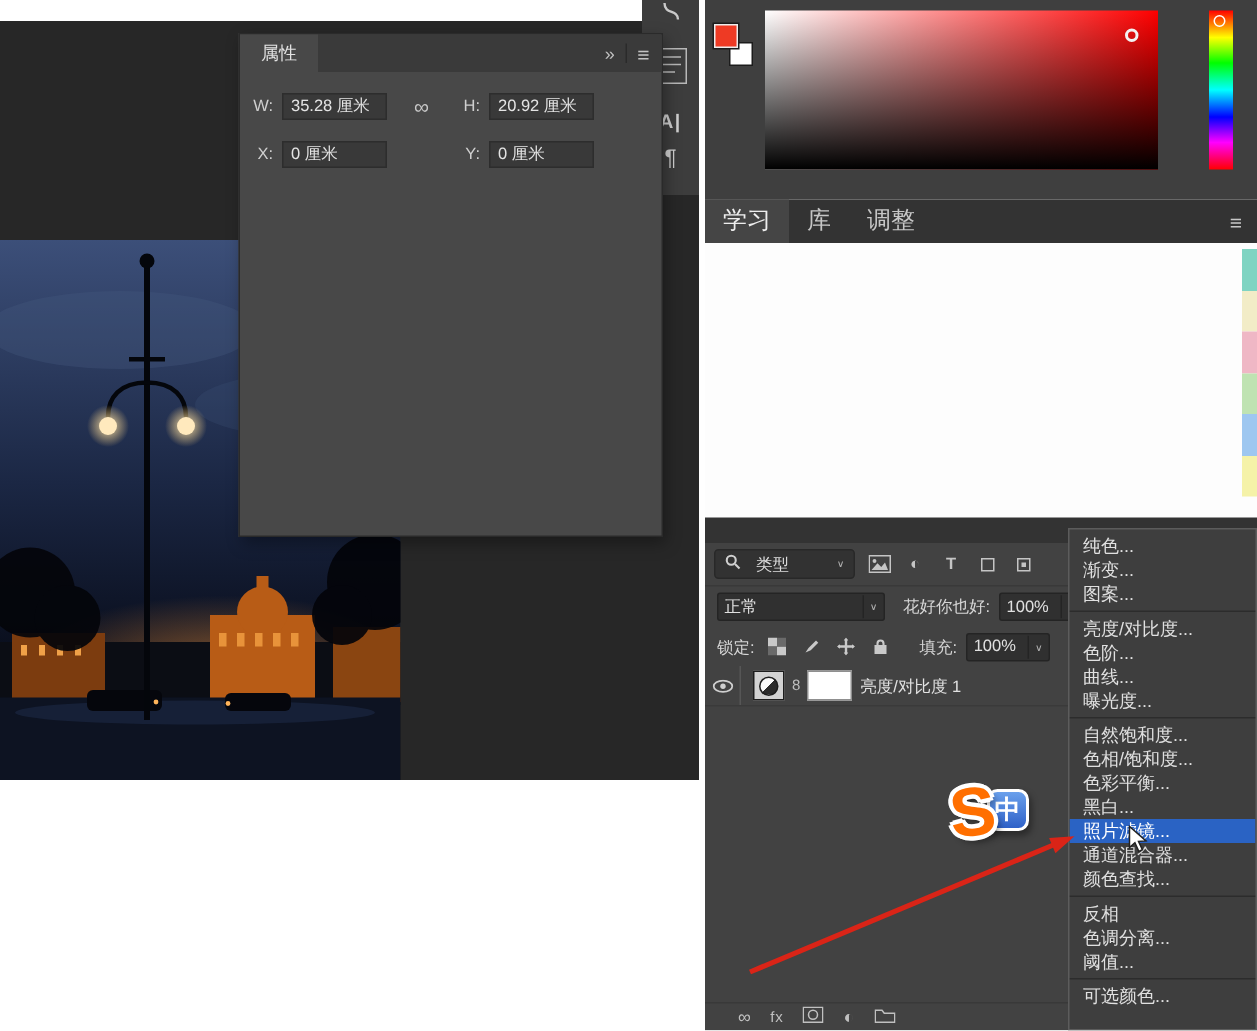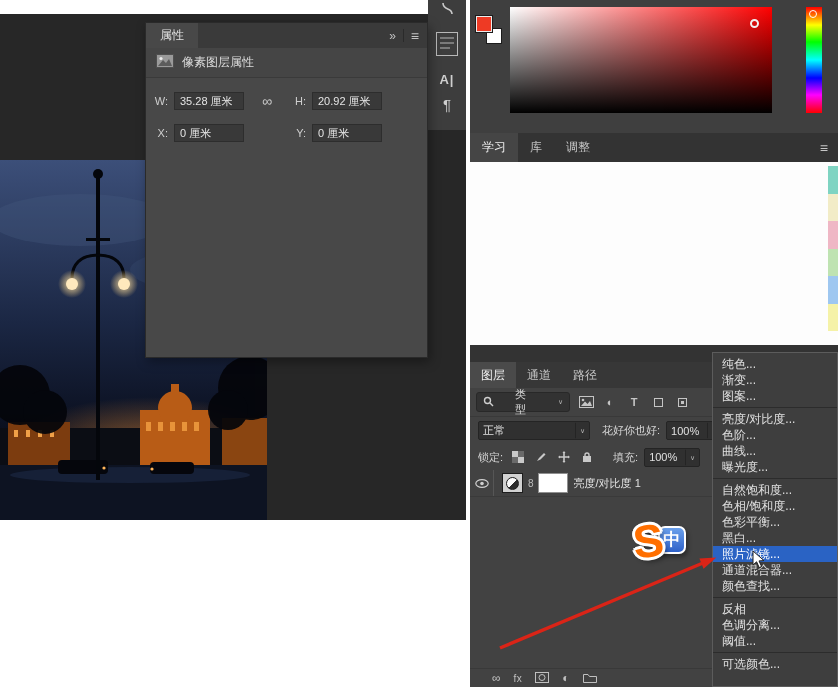--- a/index.html
+++ b/index.html
@@ -18,21 +18,21 @@
   .canvas-bg{position:absolute;left:0;top:14px;width:428px;height:506px;background:#272727}
   .tools-col{position:absolute;left:428px;top:0;width:38px;height:520px;background:#272727}
   .tools-top{height:130px;background:#3d3d3d;display:flex;flex-direction:column;align-items:center;padding-top:1px}
   .tool-glyphbox{margin-top:13px}
   .tool-char{margin-top:12px;font-size:13px;font-weight:bold;color:#cfcfcf;letter-spacing:1px}
   .tool-para{margin-top:9px;font-size:15px;color:#cfcfcf}
 
   .photo{position:absolute;left:0;top:160px;width:267px;height:360px}
 
   
-  .props{position:absolute;left:145px;top:22px;width:283px;height:336px;background:#484848;
+  .props{position:absolute;left:159px;top:22px;width:283px;height:336px;background:#484848;
     border:1px solid #2a2a2a;box-shadow:2px 4px 10px rgba(0,0,0,.35);z-index:3}
   .props-tabbar{height:25px;background:#3a3a3a;display:flex;align-items:stretch}
   .props-tab{background:#484848;display:flex;align-items:center;padding:0 14px;font-size:12px;color:#e2e2e2}
   .props-icons{margin-left:auto;display:flex;align-items:center;gap:7px;padding-right:8px;color:#c2c2c2}
   .props-icons .vdiv{width:1px;height:13px;background:#2a2a2a}
   .glyph-collapse{font-size:12px}
   .glyph-menu{font-size:14px}
   .props-sub{height:30px;display:flex;align-items:center;gap:8px;padding:0 10px;background:#454545;border-bottom:1px solid #3a3a3a;font-size:12px;color:#dcdcdc}
   .props-grid{padding:14px 6px;font-size:11px;color:#cfcfcf}
   .prow{display:flex;align-items:center;gap:6px;margin-bottom:14px}
@@ -46,35 +46,35 @@
   .bg-sw{position:absolute;left:16px;top:28px;width:16px;height:16px;background:#fff;border:1px solid #1c1c1c;z-index:1}
   .sb-field{position:absolute;left:40px;top:7px;width:262px;height:106px;
     background:linear-gradient(to top,#000,rgba(0,0,0,0)),linear-gradient(to right,#fff,#f00)}
   .sb-marker{position:absolute;left:240px;top:12px;width:9px;height:9px;border:2px solid #f2f2f2;border-radius:50%}
   .hue-bar{position:absolute;left:336px;top:7px;width:16px;height:106px;
     background:linear-gradient(to bottom,#f00 0%,#ff0 17%,#0f0 33%,#0ff 50%,#00f 67%,#f0f 83%,#f00 100%)}
   .hue-marker{position:absolute;left:3px;top:3px;width:8px;height:8px;border:1.5px solid #fff;border-radius:50%}
 
   
   .rtabs{position:absolute;left:470px;top:133px;width:368px;height:29px;background:#333;display:flex;align-items:stretch}
-  .rtab{display:flex;align-items:center;padding:0 12px;font-size:12px;color:#c6c6c6}
+  .rtab{display:flex;align-items:center;padding:0 12px;font-size:16px;color:#c6c6c6}
   .rtab.active{background:#454545;color:#ededed}
   .rtabs .ham,.ltabs .ham{margin-left:auto;display:flex;align-items:center;padding-right:10px;color:#c6c6c6;font-size:14px}
   .learn-panel{position:absolute;left:470px;top:162px;width:368px;height:183px;background:#fdfdfd}
   .swatch-strip{position:absolute;left:828px;top:166px;width:10px;height:165px;display:flex;flex-direction:column;z-index:2}
   .swatch-strip span{flex:1}
 
   
   .gap-strip{position:absolute;left:470px;top:345px;width:368px;height:17px;background:#333}
   .layers{position:absolute;left:470px;top:362px;width:368px;height:325px;background:#424242}
   .ltabs{height:26px;background:#373737;display:flex;align-items:stretch}
   .ltab{display:flex;align-items:center;padding:0 11px;font-size:12px;color:#c6c6c6}
   .ltab.active{background:#4a4a4a;color:#eee}
   .lfilter{height:29px;display:flex;align-items:center;gap:8px;padding:0 6px;border-bottom:1px solid #393939}
-  .search-pill{display:flex;align-items:center;gap:21px;background:#323232;border:1px solid #282828;border-radius:3px;padding:2px 6px;width:94px;height:20px;color:#ddd;font-size:11px}
+  .search-pill{display:flex;align-items:center;gap:10px;background:#323232;border:1px solid #282828;border-radius:3px;padding:2px 6px;width:94px;height:20px;color:#ddd;font-size:11px}
   .caret{font-size:7px;color:#b0b0b0;transform:scaleY(.9);display:inline-block}
   .search-pill .caret{margin-left:auto}
   .ficons{display:flex;align-items:center;gap:8px;color:#c5c5c5}
   .ficon{display:flex;align-items:center;justify-content:center;width:16px;height:15px;font-size:11px}
   .ficon.txt{font-weight:bold;font-size:11px}
   .sq{width:9px;height:9px;border:1px solid #c5c5c5;display:inline-block}
   .sq.dot{position:relative}
   .sq.dot::after{content:"";position:absolute;left:2px;top:2px;width:3px;height:3px;background:#c5c5c5}
   .fswitch{margin-left:auto;margin-right:8px;width:12px;height:12px;border:1px solid #b9b9b9;border-radius:50%;position:relative}
   .fswitch::after{content:"";position:absolute;left:3px;top:3px;width:4px;height:4px;border-radius:50%;background:#b9b9b9}
@@ -218,30 +218,20 @@
 
   <div class="props">
     <div class="props-tabbar">
       <span class="props-tab">属性</span>
       <span class="props-icons">
         <span class="glyph-collapse">»</span>
         <span class="vdiv"></span>
         <span class="glyph-menu">≡</span>
       </span>
     </div>
-    <div class="props-sub">
-      <span>
-        <svg width="18" height="14" viewBox="0 0 18 14">
-          <rect x="0.5" y="0.5" width="17" height="13" fill="#9a9a9a" stroke="#4f4f4f"></rect>
-          <circle cx="5" cy="4.5" r="1.6" fill="#ececec"></circle>
-          <path d="M2,12 L7,6 L10,9 L13,5 L16,12 Z" fill="#5c5c5c"></path>
-        </svg>
-      </span>
-      <span>像素图层属性</span>
-    </div>
     <div class="props-grid">
       <div class="prow">
         <span class="plabel">W:</span>
         <span class="fld">35.28 厘米</span>
         <span class="linkwrap">∞</span>
         <span class="plabel">H:</span>
         <span class="fld">20.92 厘米</span>
       </div>
       <div class="prow">
         <span class="plabel">X:</span>
@@ -275,26 +265,20 @@
     <span style="background:#7fd4c2"></span>
     <span style="background:#f2ecc7"></span>
     <span style="background:#efb7c5"></span>
     <span style="background:#bfe3b2"></span>
     <span style="background:#9ec7f0"></span>
     <span style="background:#f5f2a8"></span>
   </div>
 
   <div class="gap-strip"></div>
   <div class="layers">
-    <div class="ltabs">
-      <span class="ltab active">图层</span>
-      <span class="ltab">通道</span>
-      <span class="ltab">路径</span>
-      <span class="ham">≡</span>
-    </div>
 
     <div class="lfilter">
       <span class="search-pill">
         <span>
           <svg width="11" height="11" viewBox="0 0 11 11">
               <circle cx="4.5" cy="4.5" r="3" stroke="#cfcfcf" fill="none" stroke-width="1.4"></circle>
               <line x1="7" y1="7" x2="10" y2="10" stroke="#cfcfcf" stroke-width="1.4"></line>
             </svg>
         </span>
         <span>类型</span>

